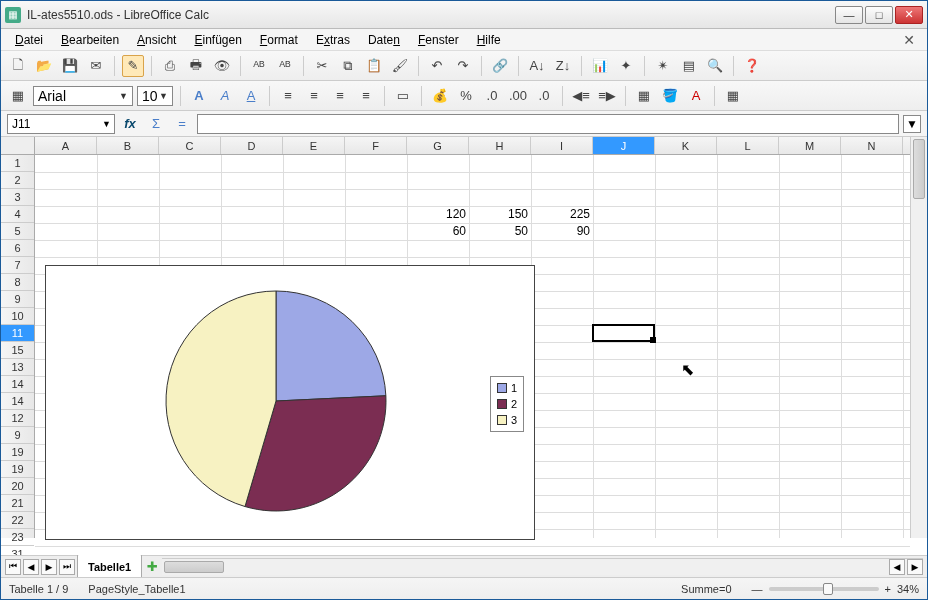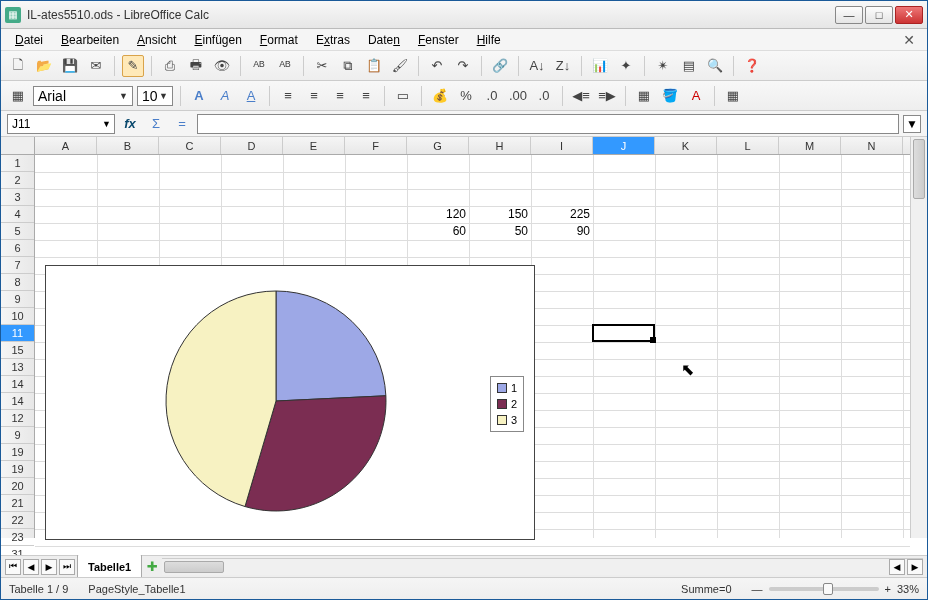--- a/index.html
+++ b/index.html
@@ -328,17 +328,17 @@
     <span>Tabelle 1 / 9</span>
     <span>PageStyle_Tabelle1</span>
     <span class="spacer"></span>
     <span>Summe=0</span>
     <div class="zoom">
       <span>—</span>
       <div class="zoomslider">
           <div class="knob"></div>
         </div>
       <span>+</span>
-      <span>33%</span>
+      <span>34%</span>
     </div>
   </div>
 
 </div>
 
 </body></html>

